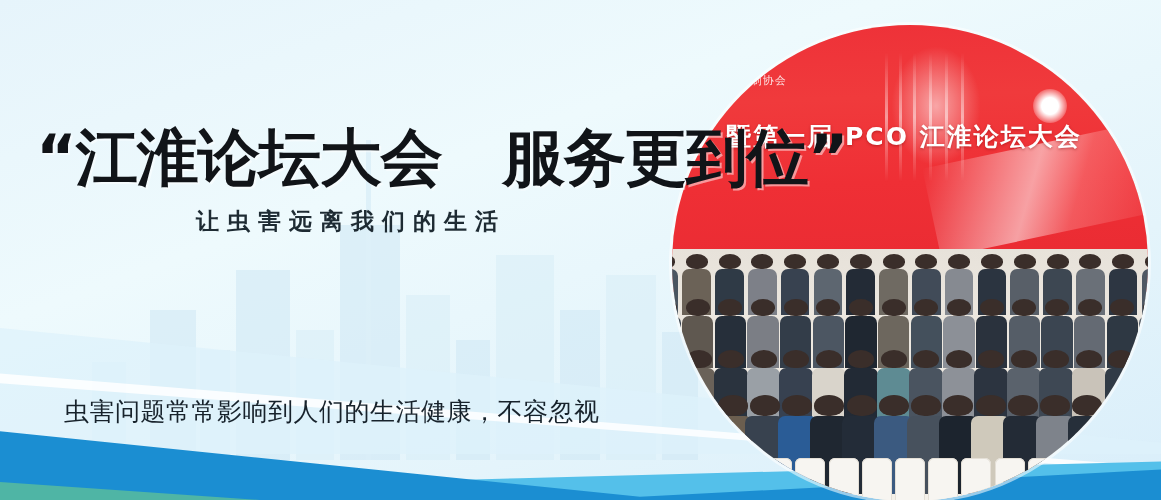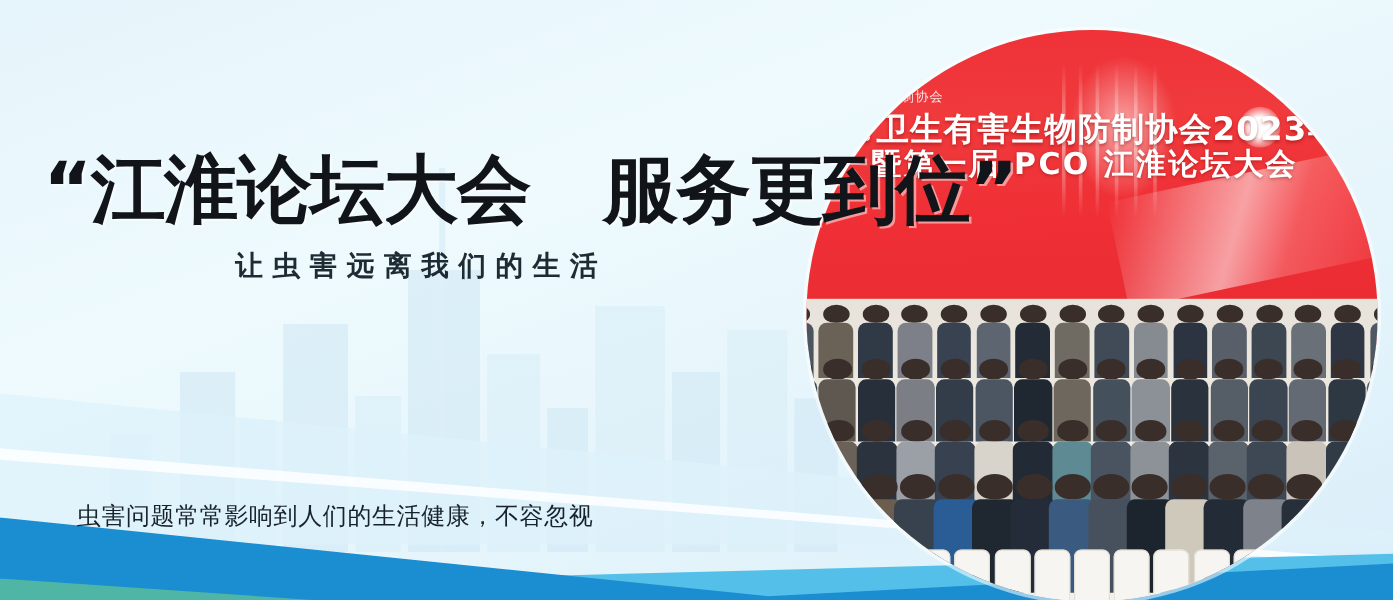--- a/index.html
+++ b/index.html
@@ -119,22 +119,22 @@
     position:absolute;left:38px;top:344px;
     width:668px;height:48px;border-radius:26px;
     background:#2d9b4e;
     display:flex;align-items:center;justify-content:center;
   }
   .pill span{
     color:#ffffff;font-size:30px;font-weight:500;letter-spacing:1px;
     white-space:nowrap;font-family:"DejaVu Sans",sans-serif;
   }
   .tagline{
-    position:absolute;left:64px;top:417px;
-    font-size:20px;color:#17222b;letter-spacing:.5px;white-space:nowrap;
+    position:absolute;left:64px;top:395px;
+    font-size:25px;color:#17222b;letter-spacing:.5px;white-space:nowrap;
     font-family:"DejaVu Sans",sans-serif;
     text-align:right;
   }
 </style>
 </head>
 <body>
 
 <div class="banner">
 
   <div class="skyline">
@@ -166,21 +166,20 @@
         <i style="left:4px;"></i>
           <i style="left:18px;"></i>
           <i style="left:32px;"></i>
         <i style="left:48px;"></i>
           <i style="left:64px;"></i>
           <i style="left:80px;"></i>
       </div>
       <div class="spot"></div>
       <div class="stage-ribbon"></div>
       <div class="assoc-mark">防制协会</div>
-      <div class="banner-line1">市卫生有害生物防制协会2023年会</div>
       <div class="banner-line2">暨第一届 PCO 江淮论坛大会</div>
     </div>
 
     <div class="crowd">
       <div class="row row-back">
         <div class="p">
             <div class="h"></div>
             <div class="b" style="background:#4a5560;"></div>
           </div>
         <div class="p">

